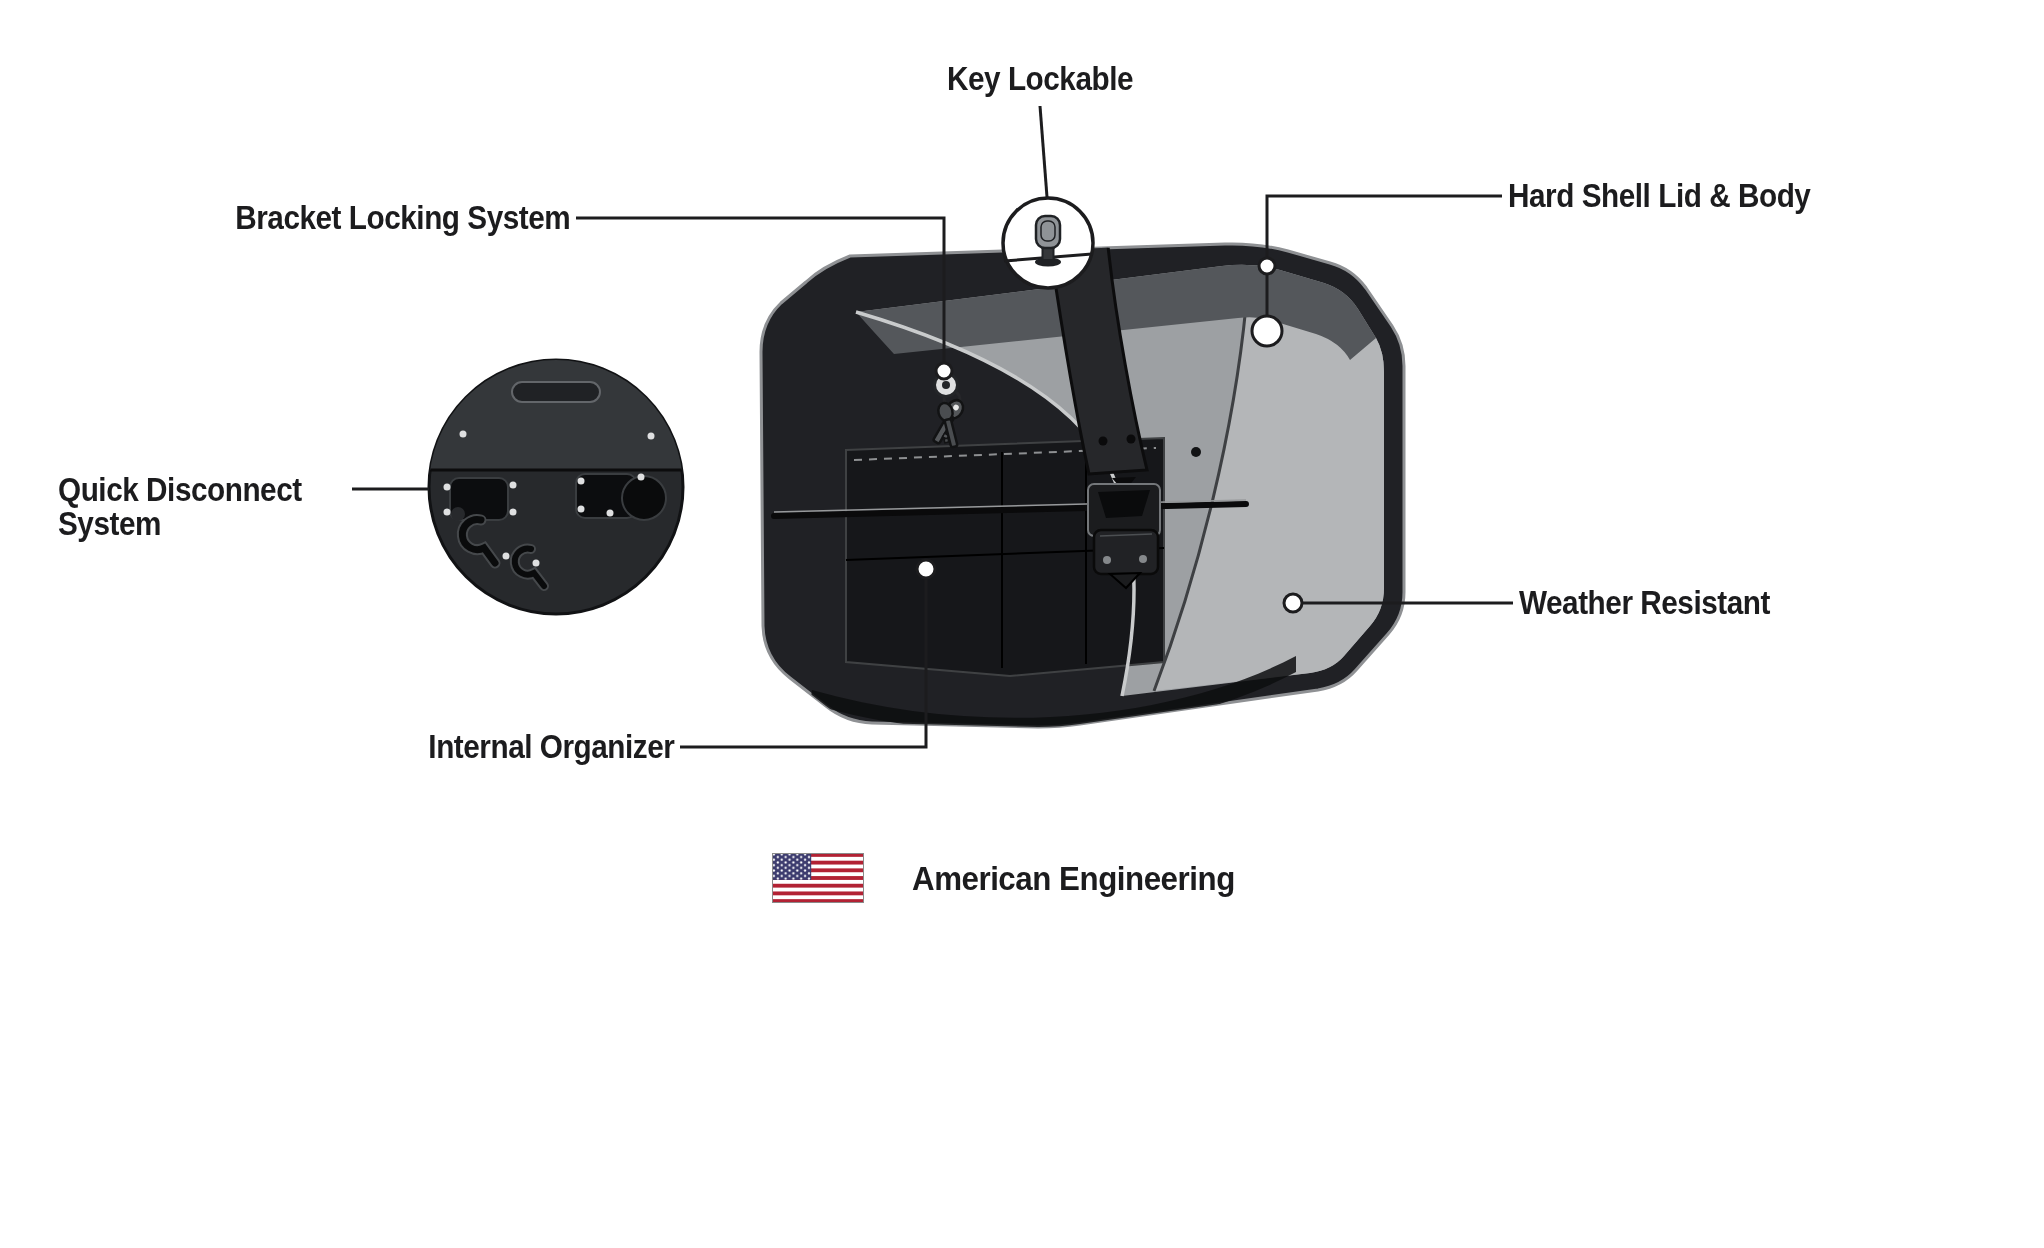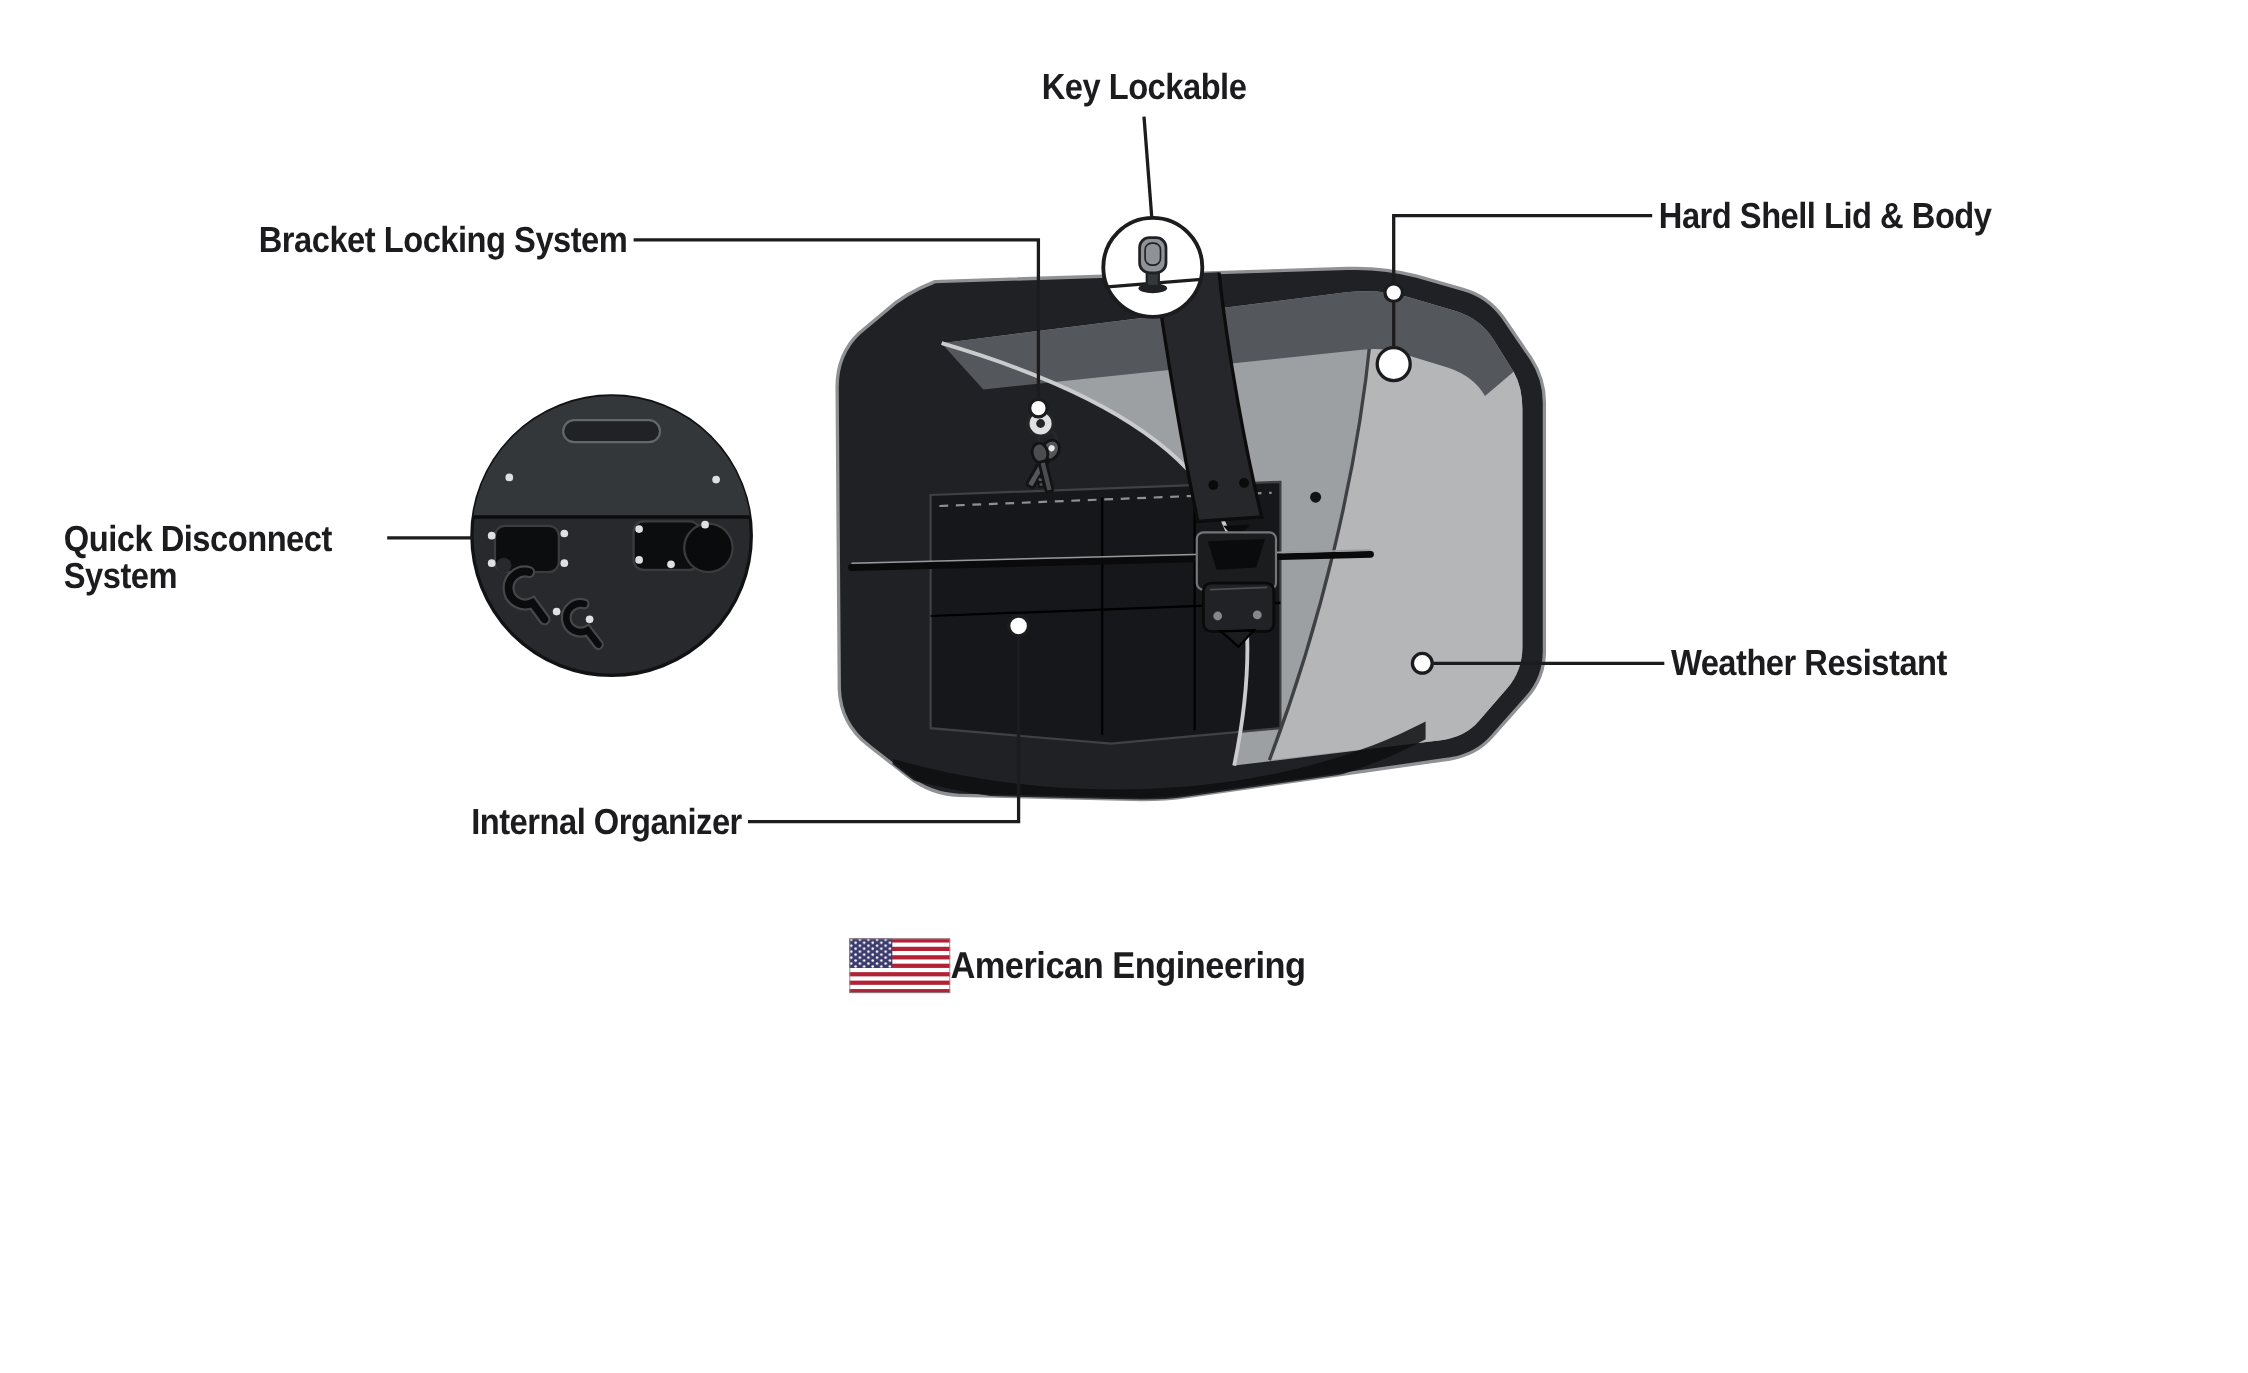--- a/index.html
+++ b/index.html
@@ -11,21 +11,21 @@
   .label{
     position:absolute;font-weight:700;font-size:33px;line-height:34px;
     color:#1c1c1e;white-space:nowrap;letter-spacing:-0.5px;z-index:5;
   }
   .sx-left{transform:scaleX(.9);transform-origin:0 50%;}
   .sx-right{transform:scaleX(.9);transform-origin:100% 50%;}
   .sx-center{transform:translateX(-50%) scaleX(.9);}
   .label .ln{display:block;}
   .footer{
     position:absolute;left:772px;top:853px;display:flex;align-items:center;
-    z-index:5;
+    gap:48px;z-index:5;
   }
   .footer .flag{display:block;}
   .footer .ftext{
     font-weight:700;font-size:34px;line-height:50px;color:#1c1c1e;
     white-space:nowrap;letter-spacing:-0.5px;transform:scaleX(.92);transform-origin:0 50%;
   }
 </style>
 </head>
 <body>
 

